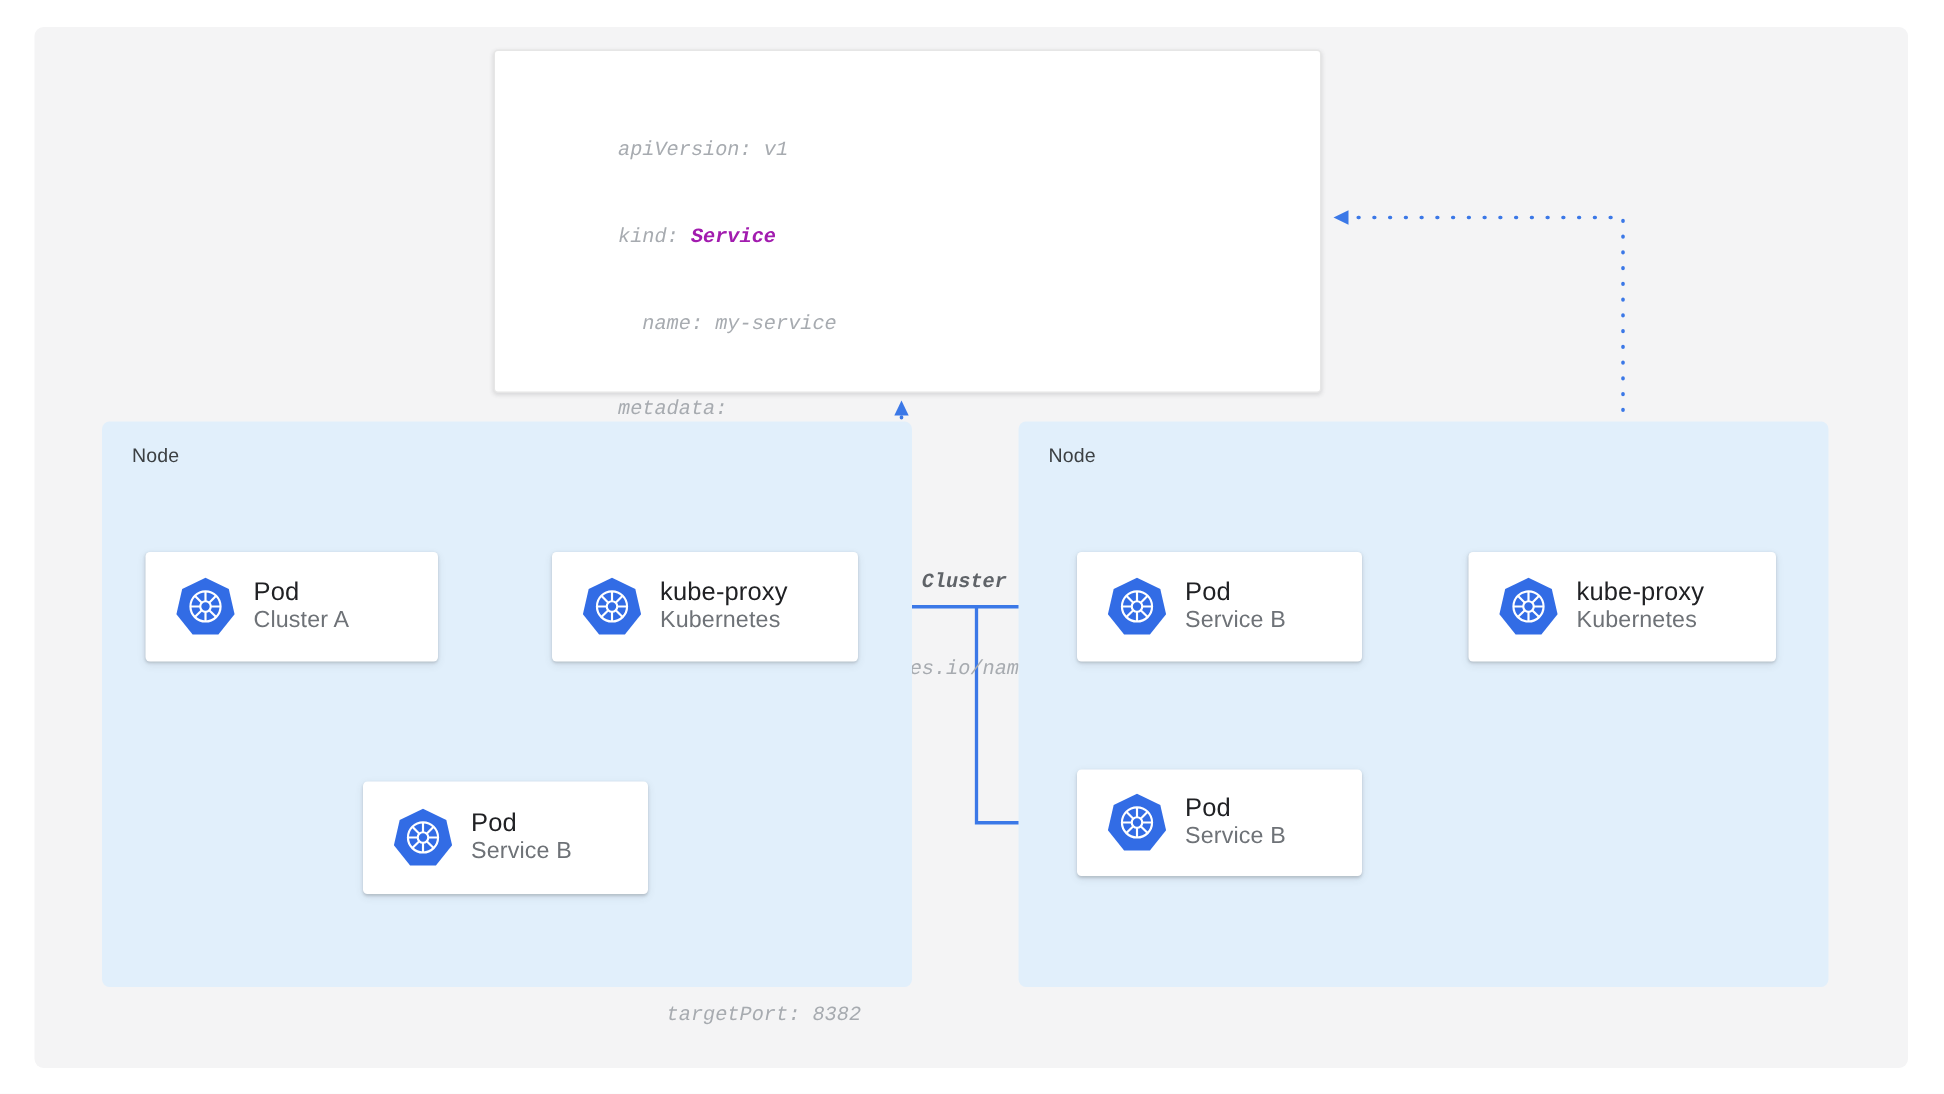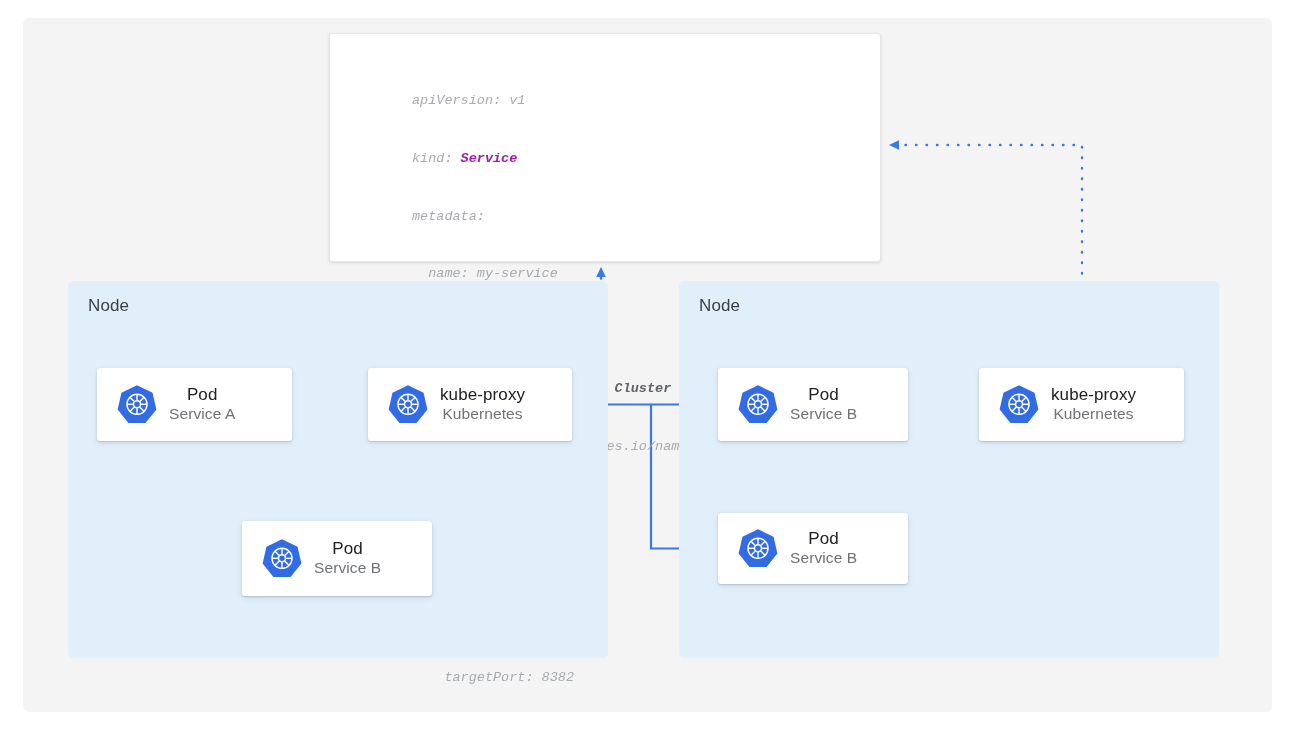--- a/index.html
+++ b/index.html
@@ -47,21 +47,21 @@
     position: absolute;
     background: #e1effb;
     border-radius: 5px;
   }
   .node-panel.left  { left: 68px;  top: 281px; width: 540px; height: 377px; }
   .node-panel.right { left: 679px; top: 281px; width: 540px; height: 377px; }
   .node-label {
     position: absolute;
     left: 20px;
     top: 15px;
-    font-size: 17px;
+    font-size: 13px;
     color: #3c4043;
     letter-spacing: .1px;
   }
 
   
   .yaml-card {
     position: absolute;
     left: 329px;
     top: 33px;
     width: 552px;
@@ -102,21 +102,20 @@
     margin-left: 18px;
     margin-right: 10px;
     width: 44px;
     height: 44px;
   }
   .ent .labels {
     display: flex;
     flex-direction: column;
     justify-content: center;
     line-height: 1.22;
-    align-items: center;
   }
   .ent .title {
     font-size: 17px;
     color: #202124;
     letter-spacing: .1px;
     white-space: nowrap;
   }
   .ent .subtitle {
     font-size: 15.5px;
     color: #6e7277;
@@ -161,22 +160,22 @@
 
     <path d="M470,368 L470,312 L601,312 L601,268" fill="none" stroke="#3b78e7" stroke-width="2.4" stroke-linecap="round" stroke-dasharray="0.5 10" marker-end="url(#arrow-dot)"></path>
 
     <path d="M1082,368 L1082,145 L890,145" fill="none" stroke="#3b78e7" stroke-width="2.4" stroke-linecap="round" stroke-dasharray="0.5 10" marker-end="url(#arrow-dot)"></path>
   </svg>
 
   <div class="yaml-card">
     <div class="yaml-body">
       <span class="yaml-line">apiVersion: v1</span>
       <span class="yaml-line"><span>kind: </span><span class="em-part">Service</span></span>
+      <span class="yaml-line">  name: my-service</span>
       <span class="yaml-line">metadata:</span>
-      <span class="yaml-line">  name: my-service</span>
       <span class="yaml-line">spec:</span>
       <span class="yaml-line em">  internalTrafficPolicy: Cluster</span>
       <span class="yaml-line">  selector: app.kubernetes.io/name: MyApp</span>
       <span class="yaml-line">  ports:</span>
       <span class="yaml-line">  - protocol: TCP</span>
       <span class="yaml-line">    port: 80</span>
       <span class="yaml-line">    targetPort: 8382</span>
     </div>
   </div>
 
@@ -200,21 +199,21 @@
           <line x1="37.1" y1="31" x2="46.6" y2="31"></line>
           <line x1="21.7" y1="20.7" x2="28.4" y2="27.4"></line>
           <line x1="35.6" y1="34.6" x2="42.3" y2="41.3"></line>
           <line x1="42.3" y1="20.7" x2="35.6" y2="27.4"></line>
           <line x1="28.4" y1="34.6" x2="21.7" y2="41.3"></line>
         </g>
       </svg>
     </span>
     <span class="labels">
       <span class="title">Pod</span>
-      <span class="subtitle">Service A</span>
+      <span class="subtitle">Cluster A</span>
     </span>
   </div>
 
   <div class="ent kproxy-l">
     <span class="k8s-ico">
       <svg viewBox="0 0 64 64" width="44" height="44" xmlns="http://www.w3.org/2000/svg">
         <path fill="#326ce5" d="M32 3.2 L54.6 14.1 L60.2 38.6 L44.5 58.3 L19.5 58.3 L3.8 38.6 L9.4 14.1 Z"></path>
         <g fill="none" stroke="#ffffff" stroke-width="2.1">
           <circle cx="32" cy="31" r="14.6"></circle>
           <circle cx="32" cy="31" r="5.1"></circle>

